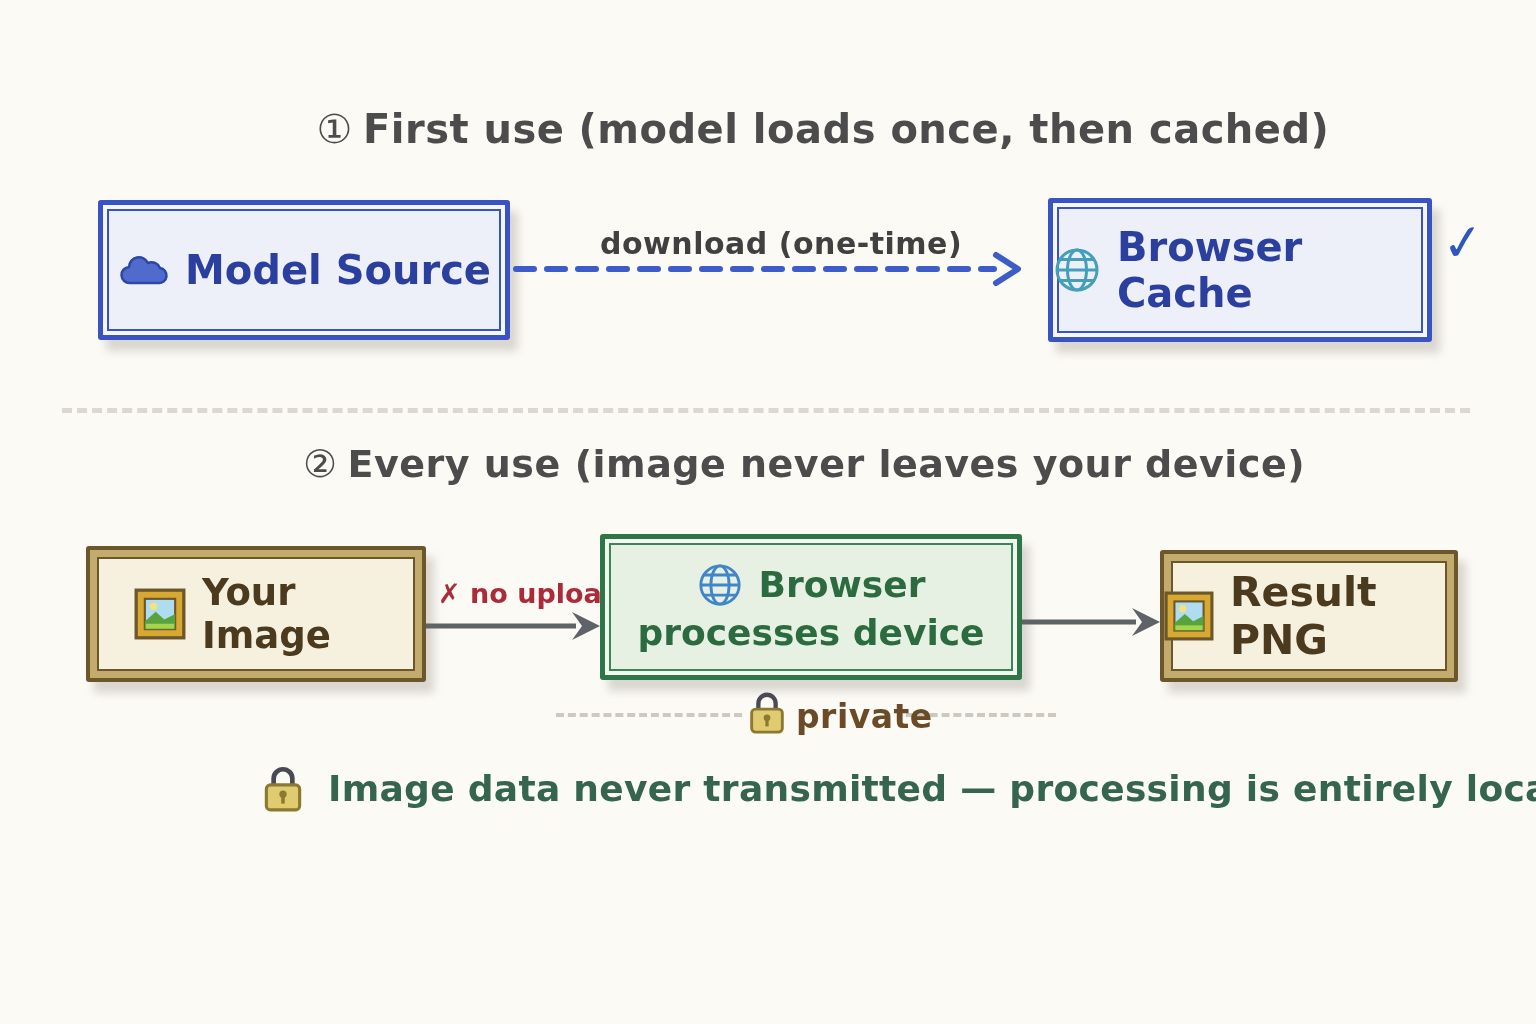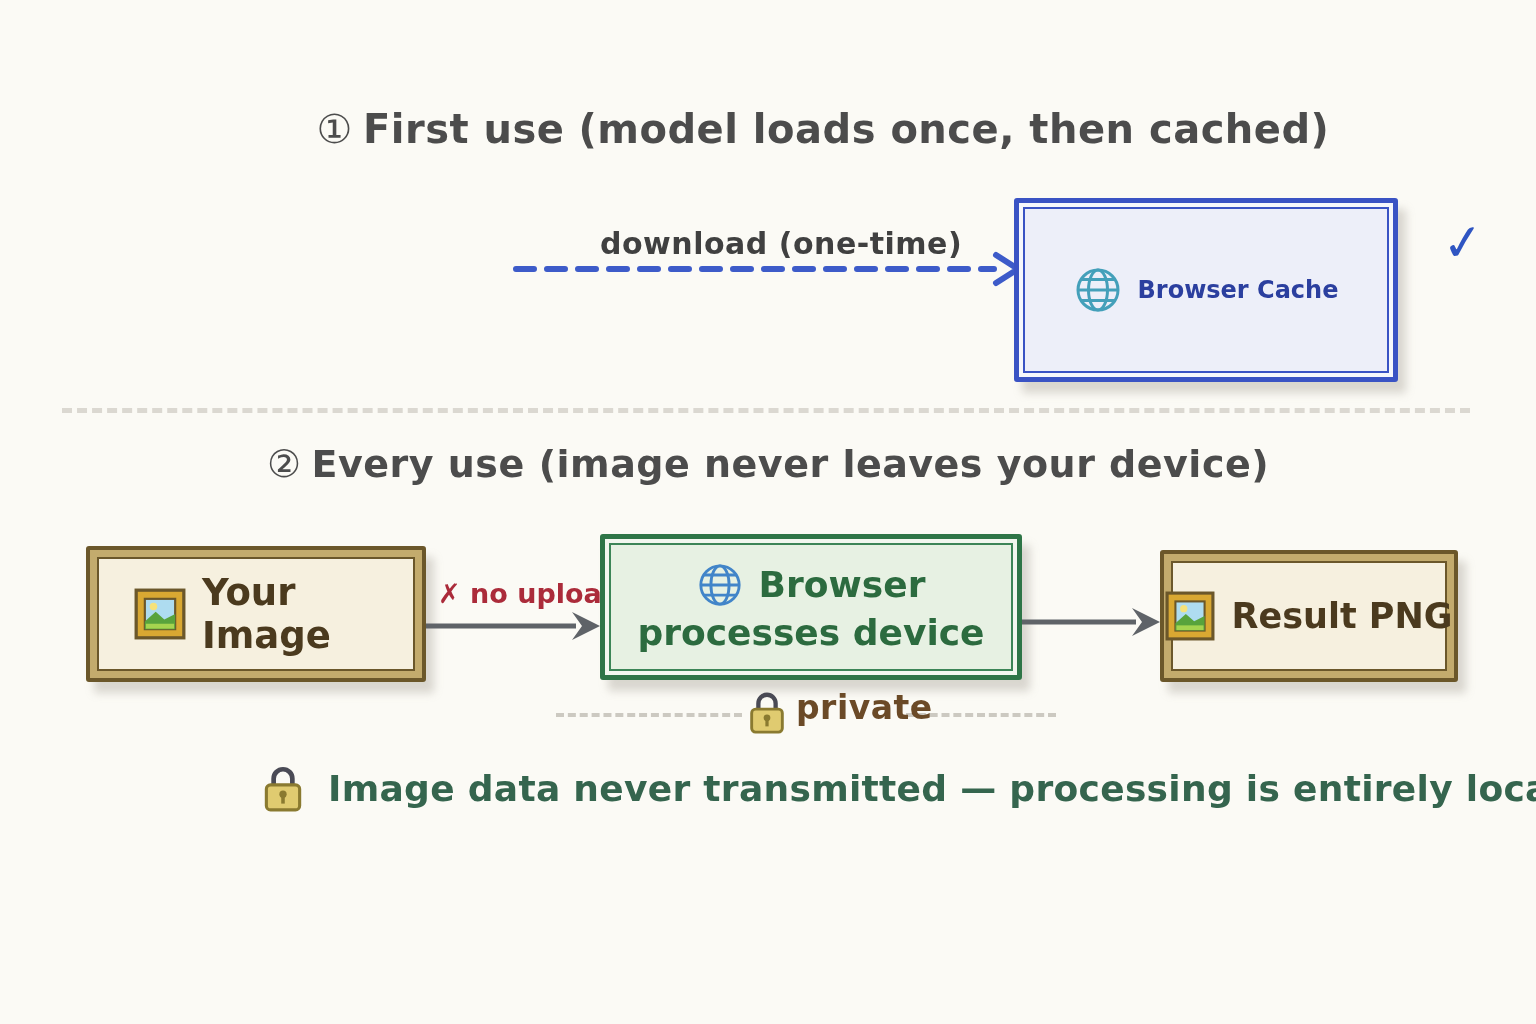--- a/index.html
+++ b/index.html
@@ -16,21 +16,21 @@
   .section-heading {
     position: absolute;
     left: 0; width: 1496px;
     text-align: center;
     font-weight: 700;
     color: #4c4c4c;
     letter-spacing: 0.5px;
     white-space: nowrap;
   }
   .heading-1 { top: 106px; font-size: 40px; padding-left: 150px; }
-  .heading-2 { top: 442px; font-size: 38px; padding-left: 40px; }
+  .heading-2 { top: 442px; font-size: 38px; padding-left: 40px; margin-left: 36px; }
   .heading-badge { font-weight: 400; margin-right: 10px; }
   .heading-note { font-weight: 600; margin-left: 14px; }
 
   
   .box {
     position: absolute;
     display: flex;
     align-items: center;
     justify-content: center;
     gap: 16px;
@@ -39,33 +39,33 @@
   .box-blue {
     border: 5px solid #3a53c4;
     background: #edeff9;
     box-shadow: inset 0 0 0 4px #f6f7fc, inset 0 0 0 6px #3a53c4,
                 8px 11px 8px rgba(155, 150, 138, 0.35);
     color: #2b3f9f;
     font-size: 40px;
     font-weight: 700;
   }
   .box-model-source { left: 98px;  top: 200px; width: 412px; height: 140px; }
-  .box-browser-cache{ left: 1014px; top: 198px; width: 384px; height: 184px; font-size: 24px; }
+  .box-browser-cache{ left: 1048px; top: 198px; width: 384px; height: 144px; font-size: 40px; }
 
   .box-tan {
     border: 4px solid #6b572a;
     background: #f6f0df;
     box-shadow: inset 0 0 0 7px #c3ab6d, inset 0 0 0 9px #6b572a,
                 8px 11px 8px rgba(155, 150, 138, 0.35);
     color: #4b3a1e;
     font-size: 37px;
     font-weight: 700;
   }
   .box-your-image { left: 86px;  top: 546px; width: 340px; height: 136px; padding-left: 44px; }
-  .box-result-png { left: 1160px; top: 550px; width: 298px; height: 132px; font-size: 35px; }
+  .box-result-png { left: 1160px; top: 550px; width: 298px; height: 132px; font-size: 41px; }
 
   .box-green {
     border: 5px solid #2e7547;
     background: #e7f1e3;
     box-shadow: inset 0 0 0 4px #f2f7ef, inset 0 0 0 6px #3c8557,
                 8px 11px 8px rgba(155, 150, 138, 0.35);
     color: #2c6b3f;
     font-size: 36px;
     font-weight: 700;
     flex-direction: column;
@@ -112,21 +112,21 @@
     left: 62px; top: 408px; width: 1408px;
     border-top: 5px dashed #dbd8d1;
   }
   .private-dash { position: absolute; top: 713px; border-top: 4px dashed #ccc9c1; }
   .private-dash-left  { left: 556px; width: 186px; }
   .private-dash-right { left: 906px; width: 150px; }
 
   .private-row {
     position: absolute;
     left: 744px; top: 688px;
-    display: flex; align-items: flex-start; gap: 6px;
+    display: flex; align-items: flex-end; gap: 6px;
   }
   .private-label {
     color: #6b4a27;
     font-size: 33px;
     font-weight: 700;
     letter-spacing: 0.5px;
   }
 
   
   .footer-row {
@@ -144,20 +144,28 @@
 </style>
 </head>
 <body>
 
 <div class="canvas">
 
   <div class="section-heading heading-1">
     <span class="heading-badge">①</span><span>First use</span><span class="heading-note">(model loads once, then cached)</span>
   </div>
 
+  <div class="box box-blue box-model-source">
+    <span class="box-icon">
+      <svg width="52" height="38" viewBox="0 0 52 38">
+        <path d="M13 32 a8 8 0 0 1 -1 -16 a10 10 0 0 1 19 -4 a9 9 0 0 1 12 5 a7.5 7.5 0 0 1 -2 15 Z" fill="#4f6ccc" stroke="#2d47a8" stroke-width="2.5" stroke-linejoin="round"></path>
+      </svg>
+    </span>
+    <span>Model Source</span>
+  </div>
 
   <div class="arrow-label-blue">download (one-time)</div>
   <svg class="arrow-svg" style="left:514px; top:252px;" width="508" height="34">
     <line x1="2" y1="17" x2="480" y2="17" stroke="#3d5bc9" stroke-width="6" stroke-dasharray="18 13" stroke-linecap="round"></line>
     <polyline points="482,3 504,17 482,31" fill="none" stroke="#3d5bc9" stroke-width="6" stroke-linecap="round" stroke-linejoin="round"></polyline>
   </svg>
 
   <div class="box box-blue box-browser-cache">
     <span class="box-icon">
       <svg width="48" height="48" viewBox="0 0 48 48" fill="none" stroke="#44a0ba" stroke-width="3">

